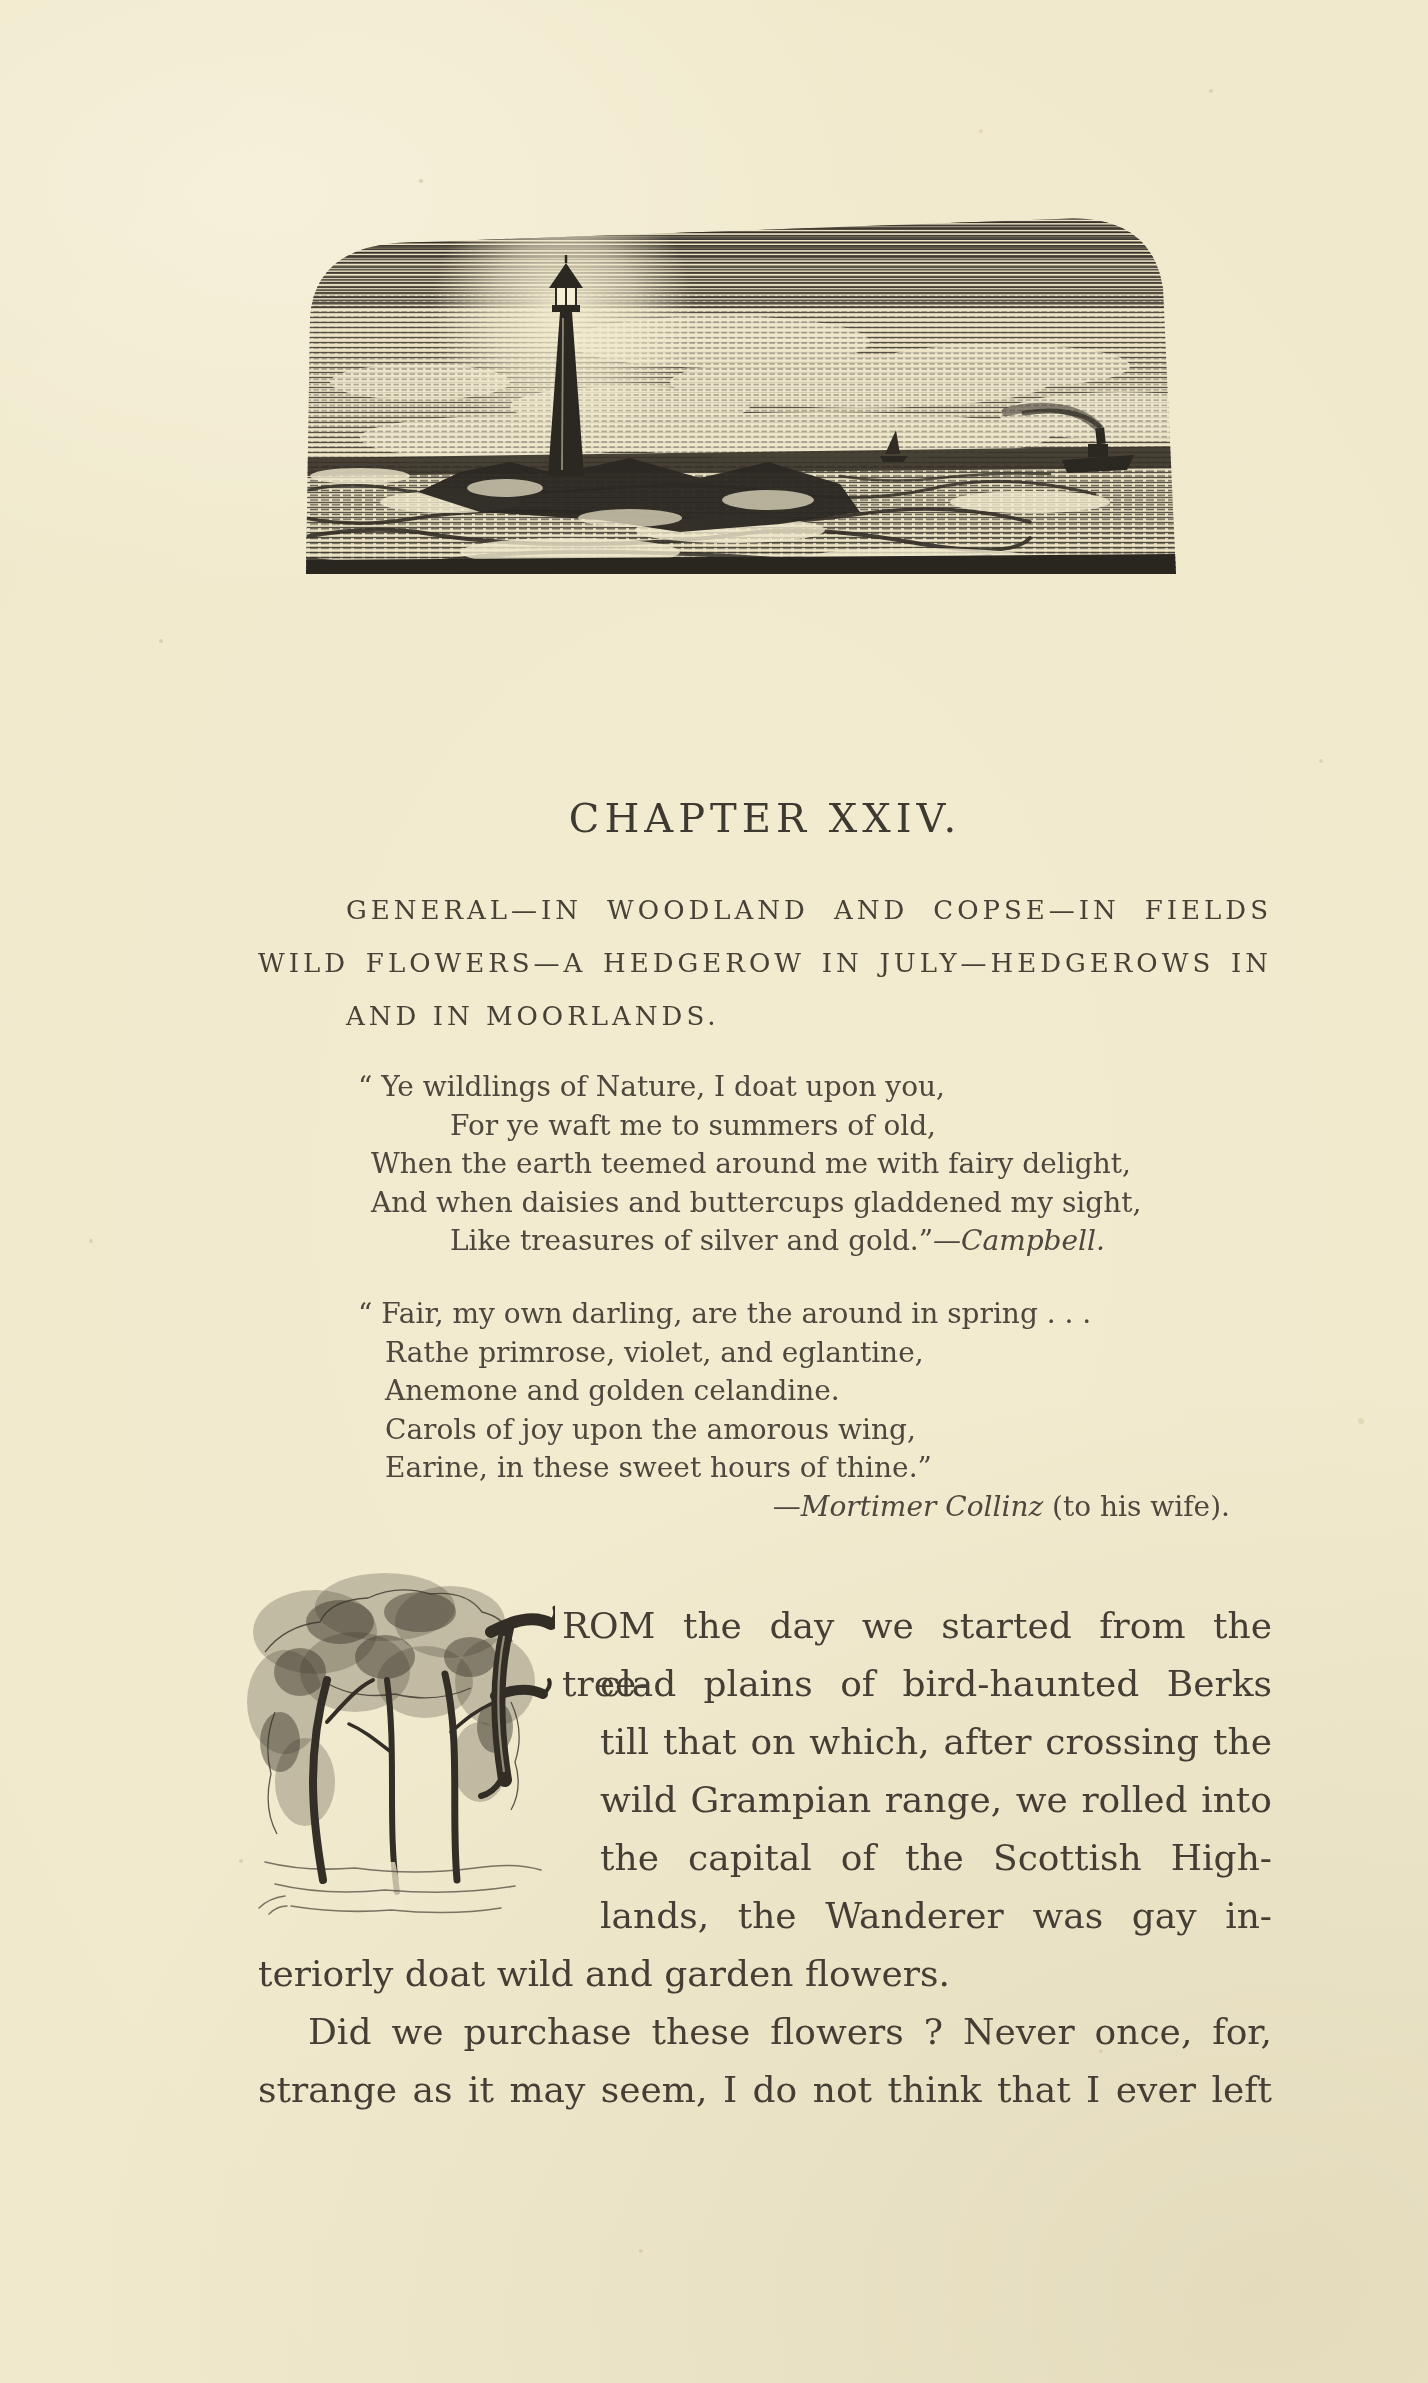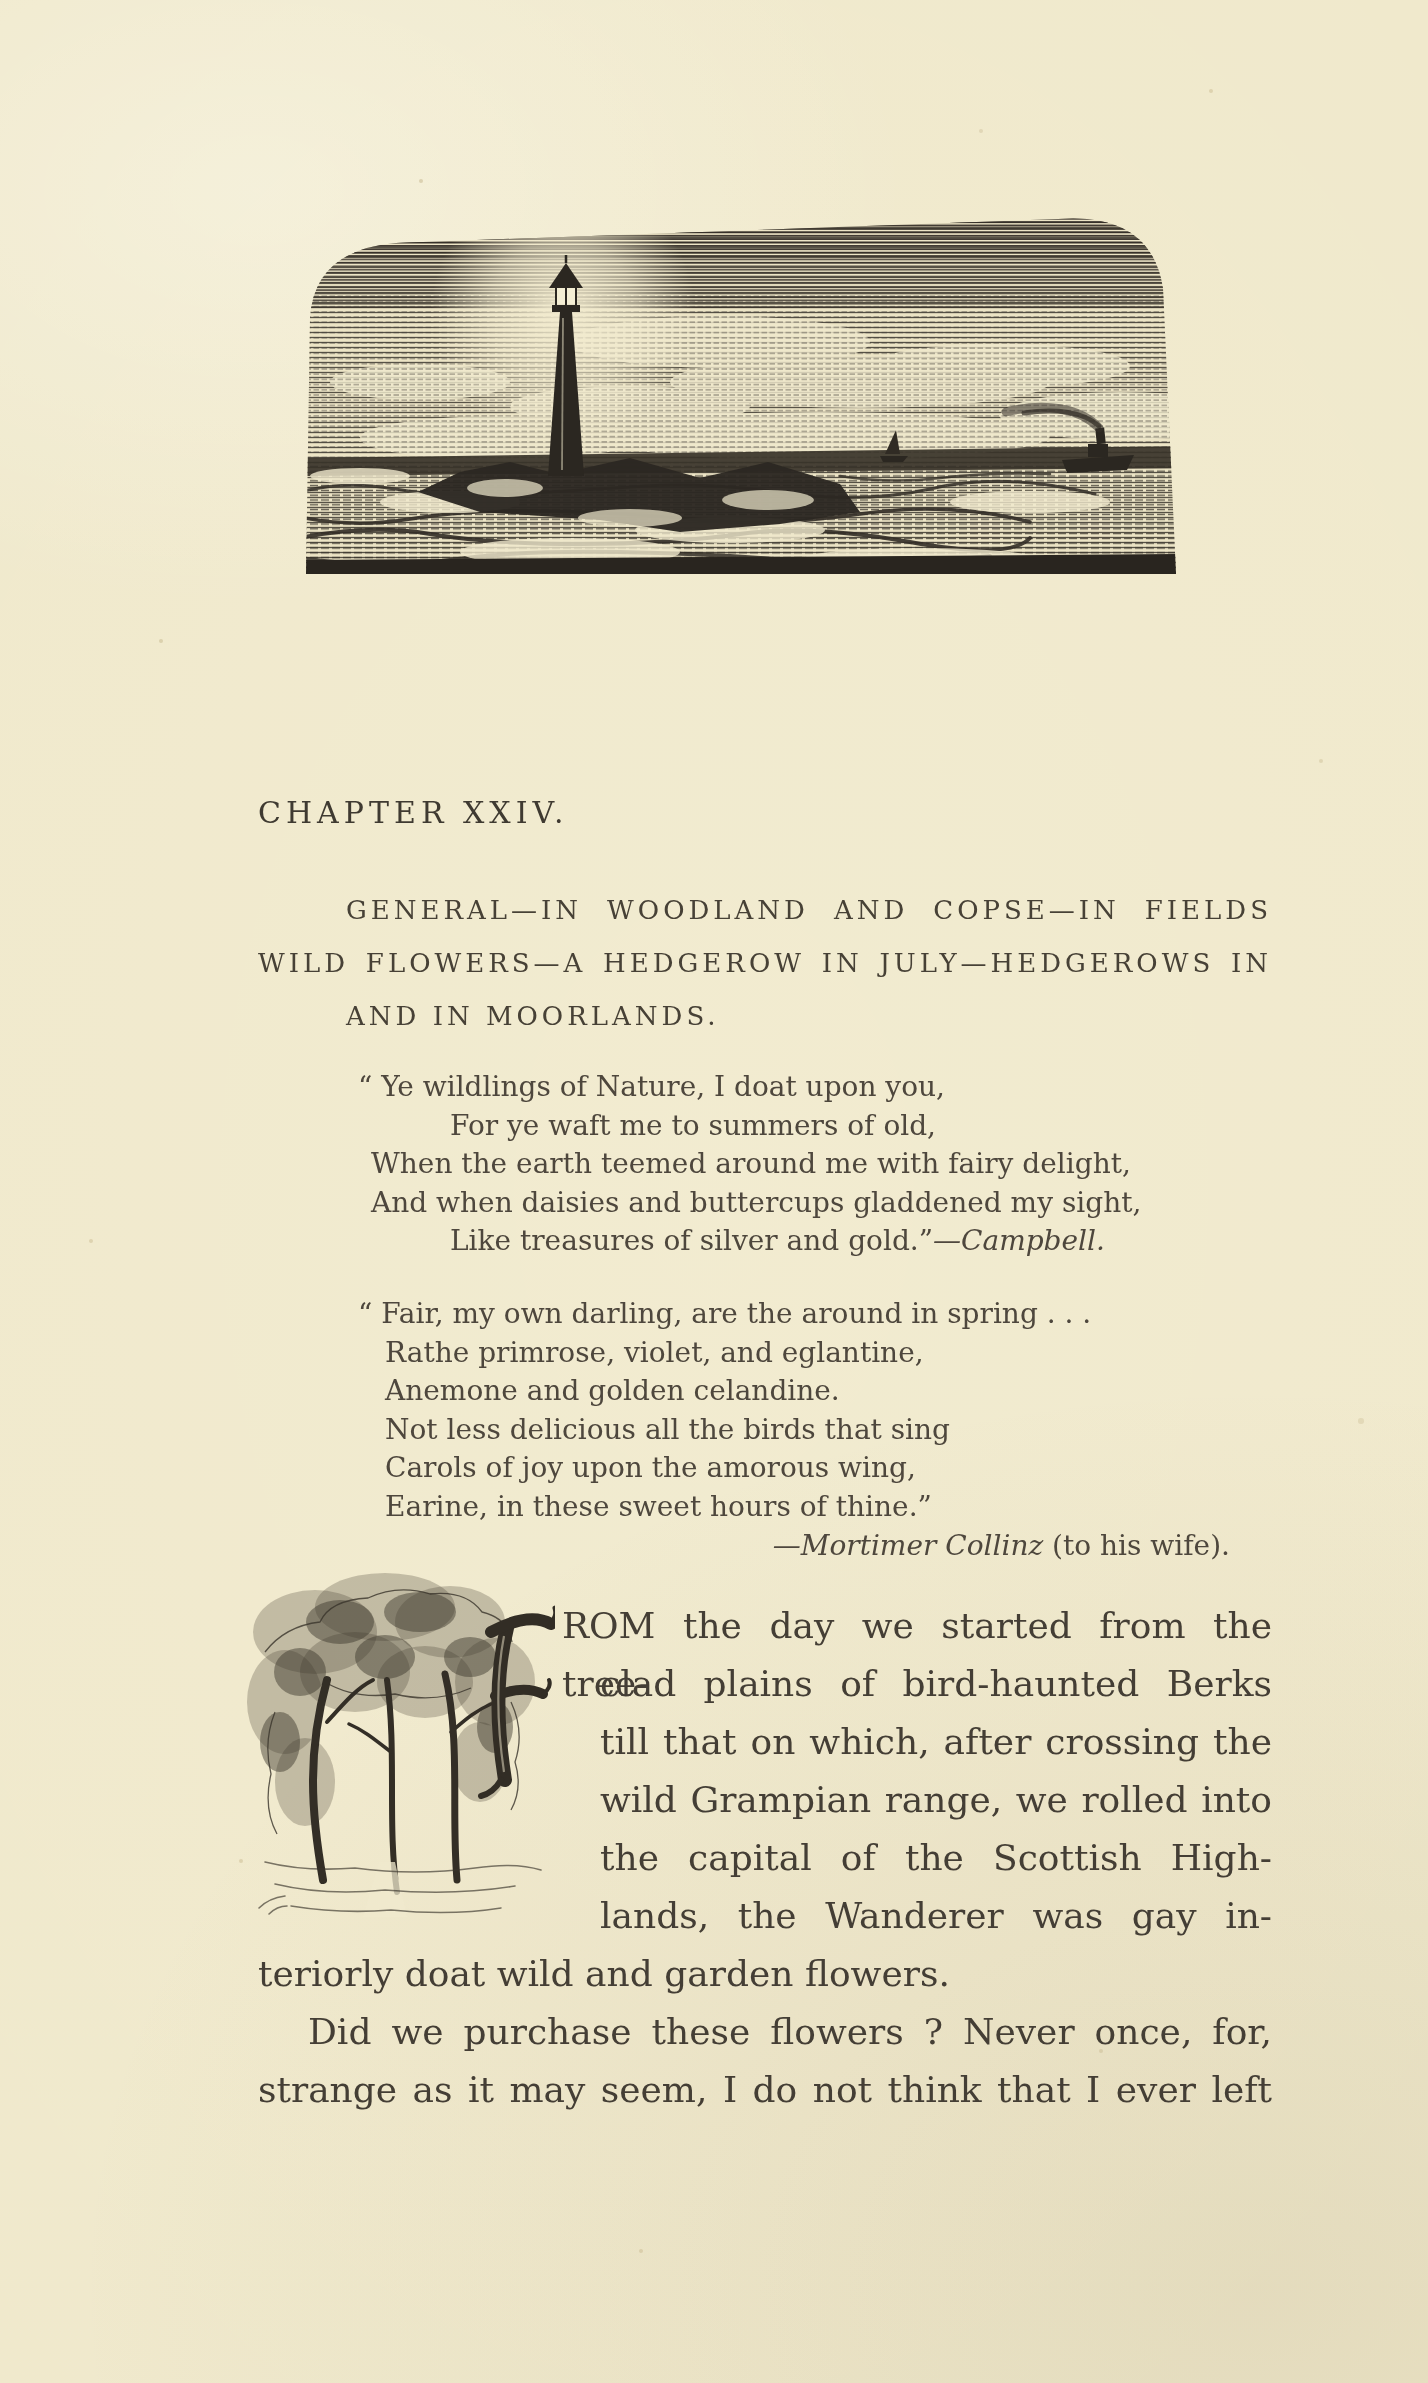--- a/index.html
+++ b/index.html
@@ -29,21 +29,21 @@
       640px 2250px 0 1px rgba(166,142,88,.24),
       980px 130px 0 1px rgba(166,142,88,.20);
   }
 
   
   .illustration{position:absolute;left:300px;top:200px;width:890px;height:380px;}
 
   
   .chapter-title{
     position:absolute;left:258px;top:798px;width:1014px;
-    text-align:left;font-size:30px;letter-spacing:5px;line-height:1;
+    text-align:center;font-size:40px;letter-spacing:5px;line-height:1;
     color:#3f3a31;
   }
 
   
   .summary{position:absolute;left:258px;top:884px;width:1014px;
     font-size:26px;letter-spacing:4px;color:#45податку;}
   .summary{color:#474136;}
   .sline{height:53px;line-height:53px;white-space:nowrap;}
   .sline.jlast{white-space:normal;text-align:justify;text-align-last:justify;}
   .sline.ind{margin-left:88px;width:926px;}
@@ -193,21 +193,20 @@
     <div class="qline q-i92">For ye waft me to summers of old,</div>
     <div class="qline q-i29">When the earth teemed around me with fairy delight,</div>
     <div class="qline q-i29">And when daisies and buttercups gladdened my sight,</div>
     <div class="qline q-i92"><span>Like treasures of silver and gold.”</span><span class="it">—Campbell.</span></div>
   </div>
 
   <div class="poem poem2">
     <div class="qline q-i0">“ Fair, my own darling, are the around in spring . . .</div>
     <div class="qline q-i27">Rathe primrose, violet, and eglantine,</div>
     <div class="qline q-i27">Anemone and golden celandine.</div>
-    <div class="qline q-i27">Not less delicious all the birds that sing</div>
     <div class="qline q-i27">Carols of joy upon the amorous wing,</div>
     <div class="qline q-i27">Earine, in these sweet hours of thine.”</div>
     <div class="attribution"><span class="it">—Mortimer Collinz</span><span> (to his wife).</span></div>
   </div>
 
   <div class="body-block">
 
     <div class="initial-art">
       <svg width="310" height="355" viewBox="0 0 310 355">
 

